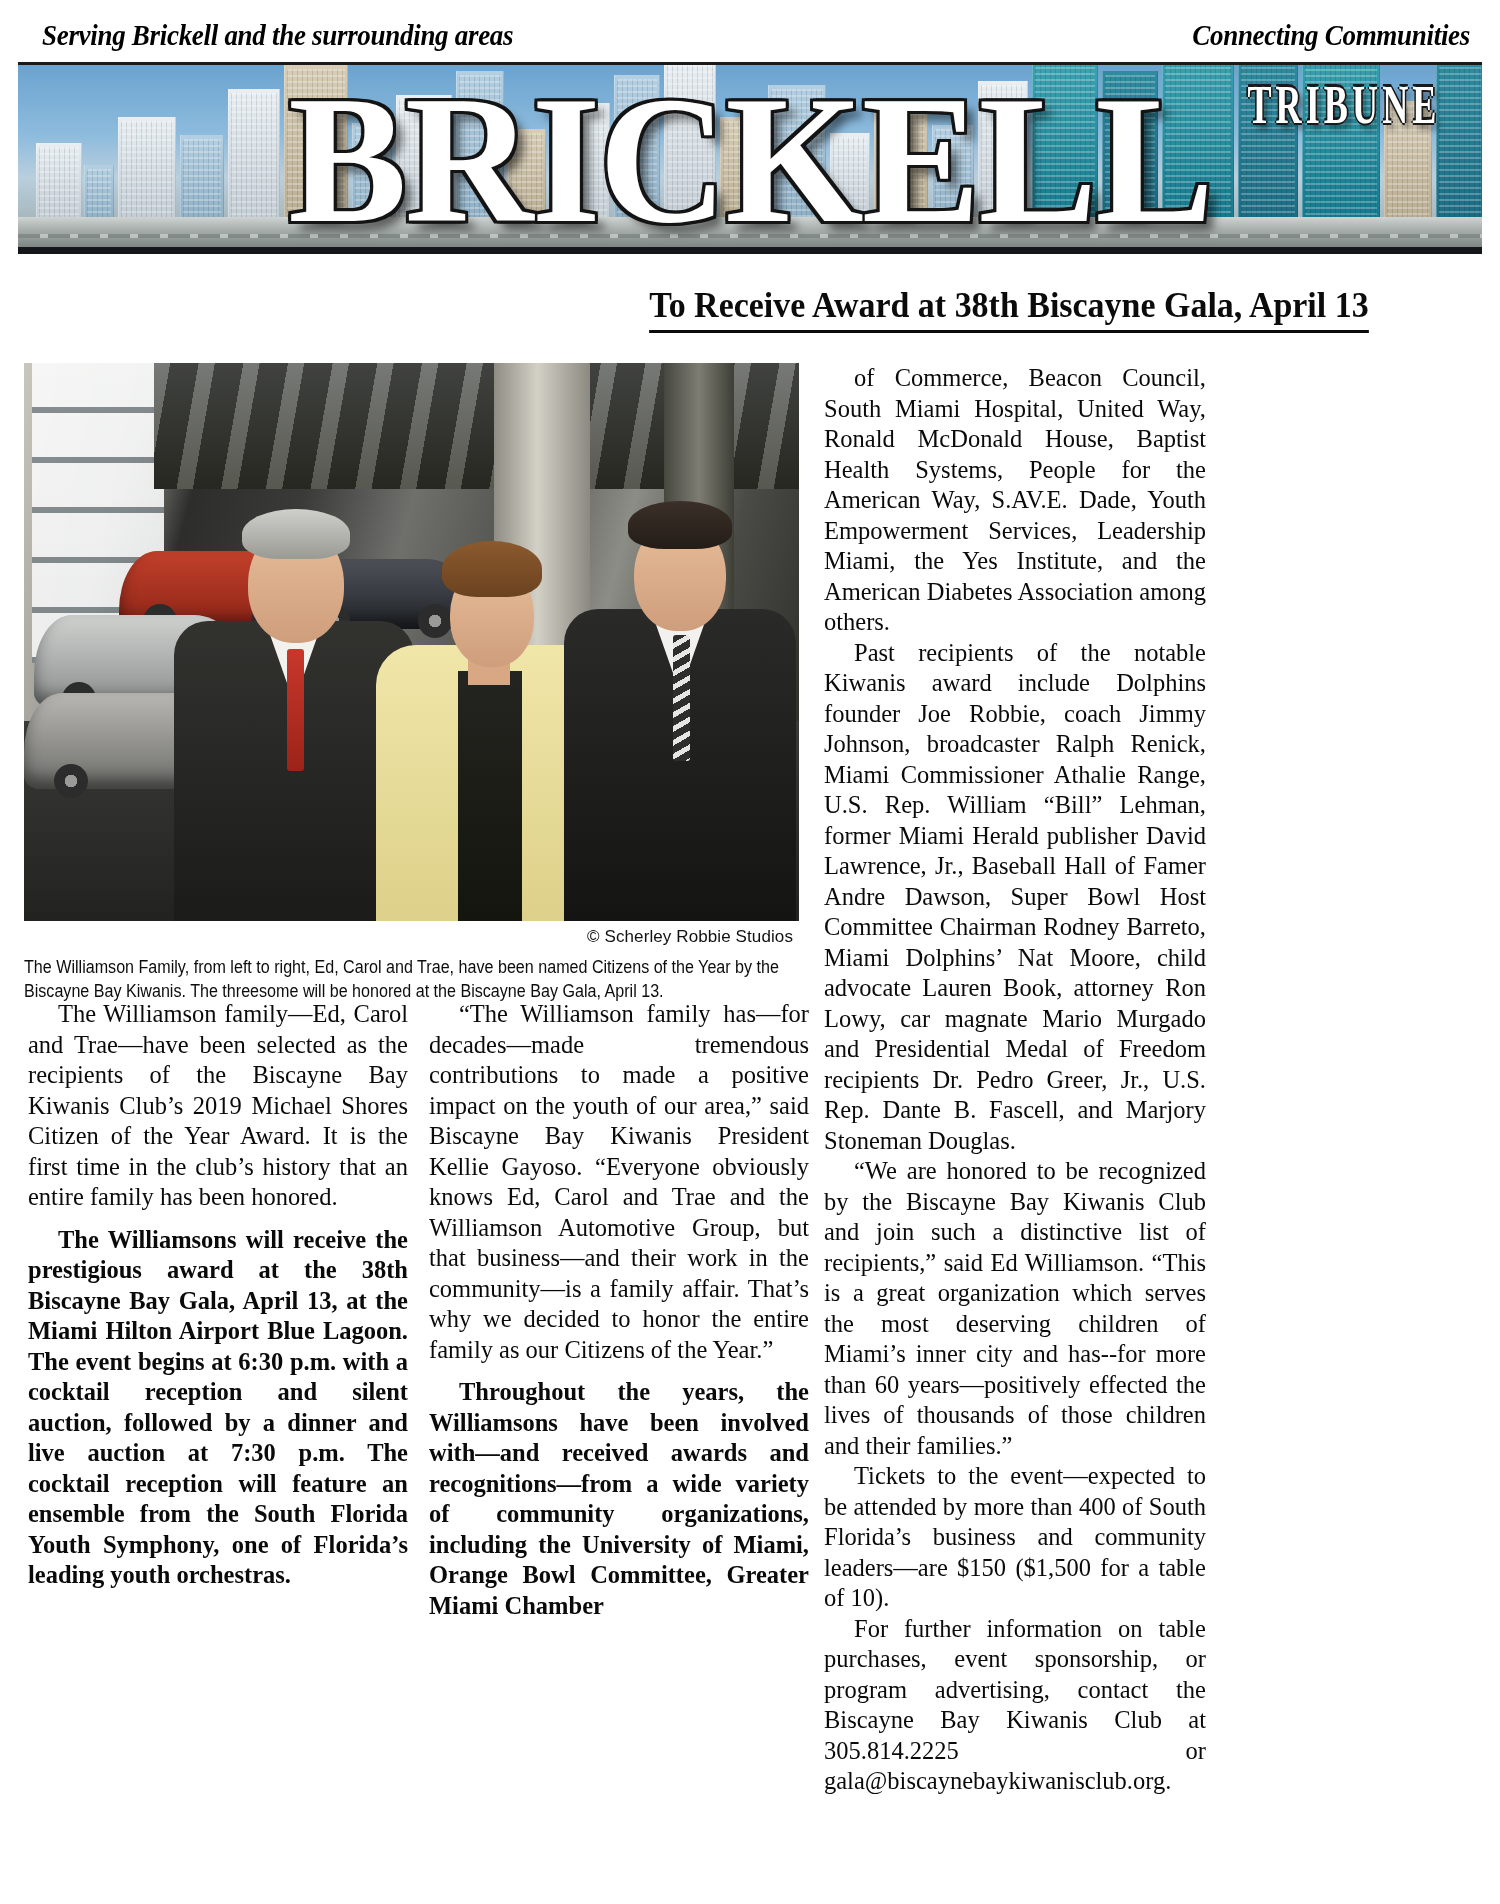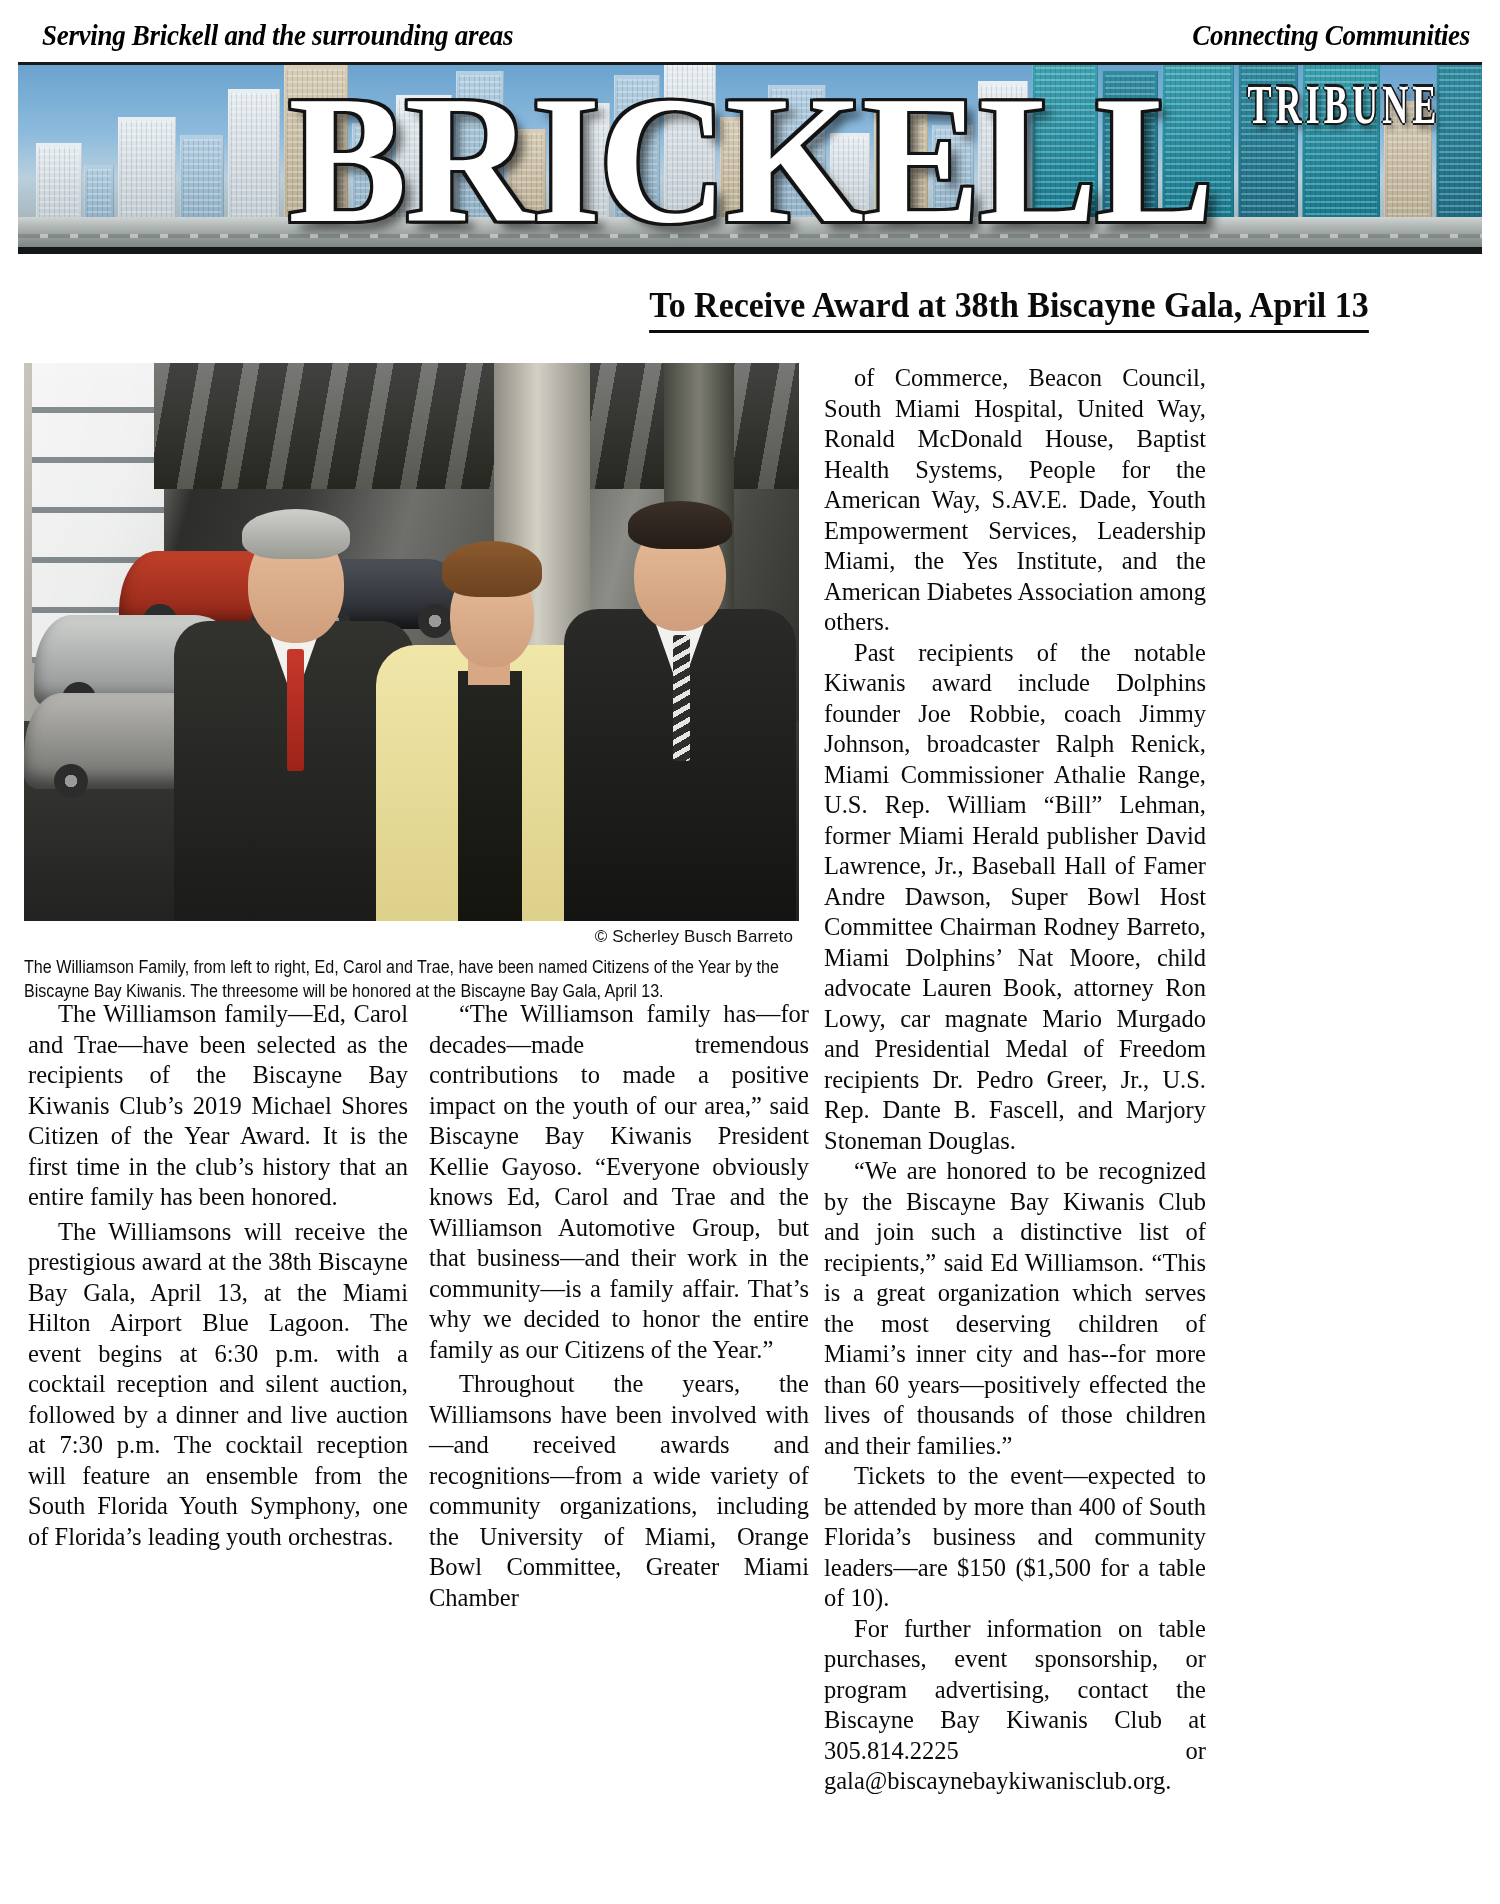--- a/index.html
+++ b/index.html
@@ -370,21 +370,21 @@
     position: absolute;
     font-family: "Liberation Serif", serif;
     font-size: 24.5px;
     line-height: 30.5px;
     color: #0a0a0a;
     text-align: justify;
     text-justify: inter-word;
     hyphens: none;
   }
   .col p { text-indent: 30px; margin: 0; }
-  .col p + p { margin-top: 4px; }
+  .col p + p { margin-top: 12px; font-weight: bold; }
 
   .col-1 { left: 4px;   top: 636px; width: 380px; }
   .col-2 { left: 405px; top: 636px; width: 380px; }
 
   
   .col-right {
     position: absolute;
     top: 0;
     left: 800px;
     width: 382px;
@@ -489,21 +489,21 @@
           <div class="hair"></div>
         </div>
         <div class="person p3">
           <div class="suit"></div>
           <div class="shirt-v"></div>
           <div class="tie"></div>
           <div class="head"></div>
           <div class="hair"></div>
         </div>
       </div>
-      <div class="photo-credit">© Scherley Busch Barreto</div>
+      <div class="photo-credit">© Scherley Robbie Studios</div>
       <div class="caption">The Williamson Family, from left to right, Ed, Carol and Trae, have been named Citizens of the Year by the Biscayne Bay Kiwanis. The threesome will be honored at the Biscayne Bay Gala, April 13.</div>
     </div>
 
     <div class="cols">
 
       <div class="col col-1">
         <p>The Williamson family—Ed, Carol and Trae—have been selected as the recipients of the Biscayne Bay Kiwanis Club’s 2019 Michael Shores Citizen of the Year Award. It is the first time in the club’s history that an entire family has been honored.</p>
         <p>The Williamsons will receive the prestigious award at the 38th Biscayne Bay Gala, April 13, at the Miami Hilton Airport Blue Lagoon. The event begins at 6:30 p.m. with a cocktail reception and silent auction, followed by a dinner and live auction at 7:30 p.m.  The cocktail reception will feature an ensemble from the South Florida Youth Symphony, one  of Florida’s leading youth orchestras.</p>
       </div>
 

